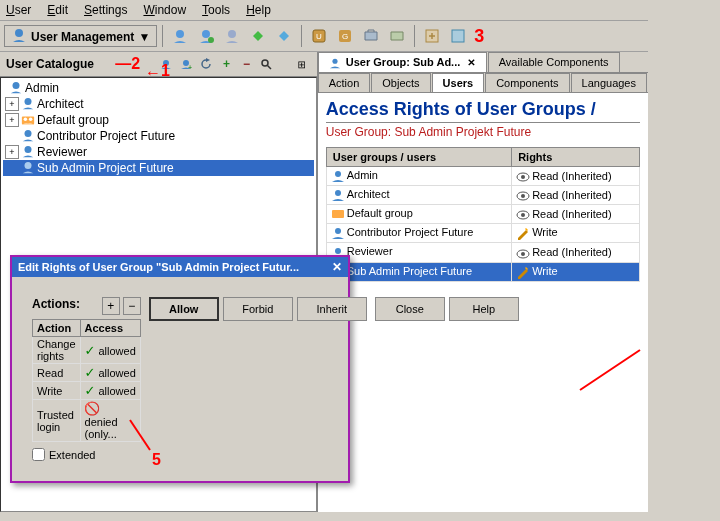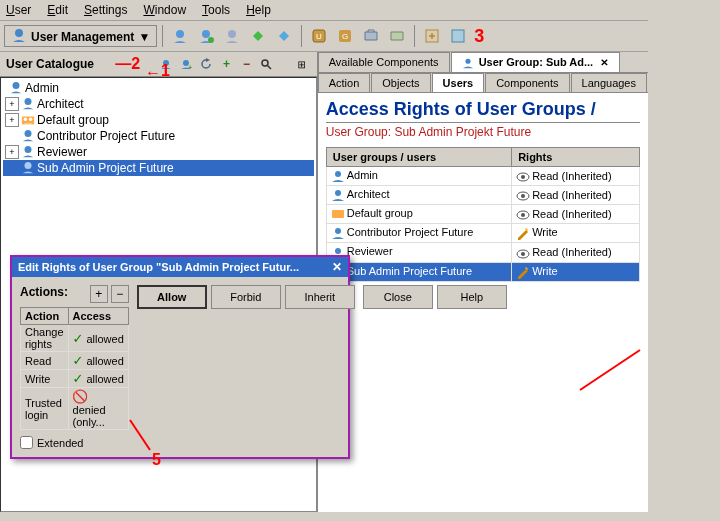--- a/index.html
+++ b/index.html
@@ -43,21 +43,21 @@
     .section-subtitle { font-size: 12px; color: #b91c1c; margin-bottom: 8px; }
 
     
     .rights-table { width: 100%; border-collapse: collapse; }
     .rights-table th { background: #d4d0c8; border: 1px solid #888; padding: 3px 6px; font-size: 11px; text-align: left; }
     .rights-table td { border: 1px solid #ddd; padding: 2px 4px; font-size: 11px; vertical-align: middle; }
     .rights-table .selected td { background: #316ac5; color: white; }
     .dialog { position: absolute; top: 255px; left: 10px; width: 340px; background: #d4d0c8; border: 2px solid #a21caf; box-shadow: 3px 3px 6px rgba(0,0,0,0.4); pointer-events: all; }
     .dialog-title { background: #316ac5; color: white; padding: 3px 6px; font-size: 11px; font-weight: bold; display: flex; justify-content: space-between; align-items: center; }
     .dialog-close { cursor: pointer; font-size: 12px; }
-    .dialog-body { padding: 8px; }
+    .dialog-body { padding: 20px; }
     .dialog-section { margin-bottom: 6px; }
     .dialog-section-title { font-size: 12px; font-weight: bold; margin-bottom: 4px; }
     .actions-table { width: 100%; border-collapse: collapse; }
     .actions-table th { background: #d4d0c8; border: 1px solid #888; padding: 2px 4px; font-size: 11px; text-align: left; }
     .actions-table td { border: 1px solid #ddd; padding: 1px 4px; font-size: 11px; vertical-align: middle; height: 18px; }
 
     
     .dialog-buttons { display: flex; flex-direction: row; gap: 4px; }
     .dialog-layout { display: flex; gap: 8px; }
     .dialog-main { flex: 1; }
@@ -255,32 +255,32 @@
               <path d="M2 14 Q8 10 14 14" fill="#aaccee"></path>
             </svg>
           <span class="tree-label">Sub Admin Project Future</span>
         </div>
       </div>
     </div>
 
     <div class="right-panel">
 
       <div class="right-tabs">
-        <div class="tab">
-          <span>Available Components</span>
-        </div>
         <div class="tab active">
           <span>
             <svg viewBox="0 0 14 14" width="12" height="12" style="vertical-align:middle;margin-right:2px;">
                 <circle cx="7" cy="5" r="3" fill="#4488cc"></circle>
                 <path d="M1 13 Q7 9 13 13" fill="#4488cc"></path>
               </svg>
           </span>
           <span>User Group: Sub Ad...</span>
           <span class="tab-close">✕</span>
+        </div>
+        <div class="tab">
+          <span>Available Components</span>
         </div>
       </div>
 
       <div style="display:flex; background:#d4d0c8; border-bottom:1px solid #888;">
         <div class="tab">
           <span>Action</span>
         </div>
         <div class="tab">
           <span>Objects</span>
         </div>

